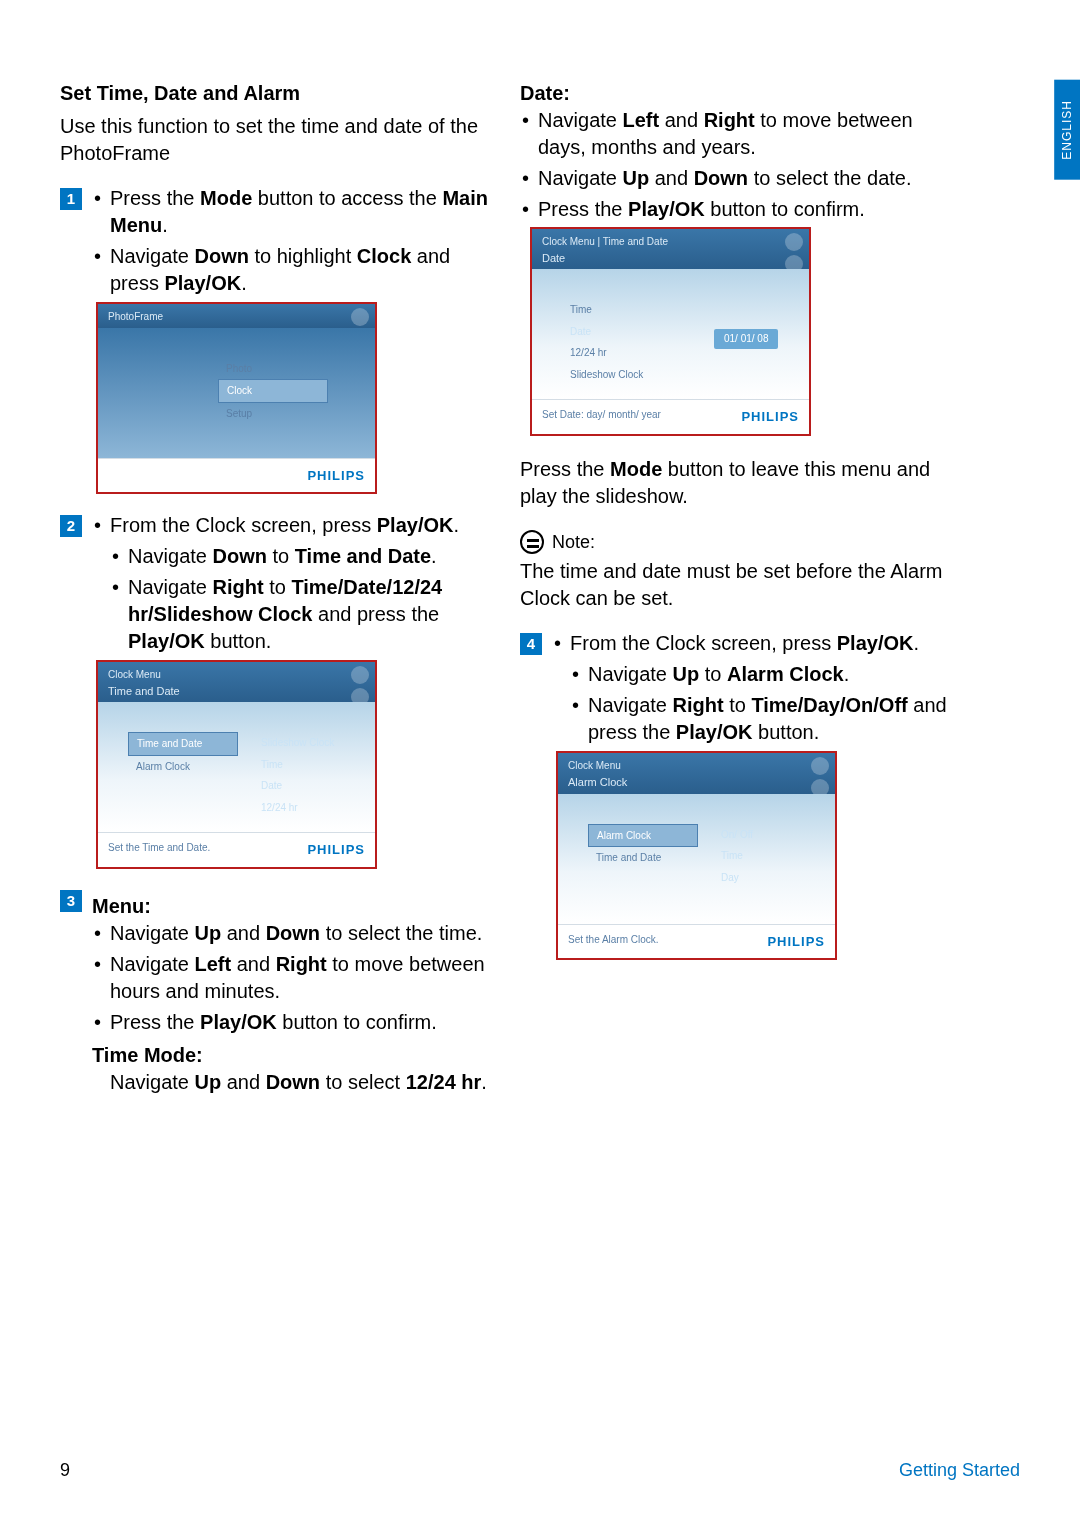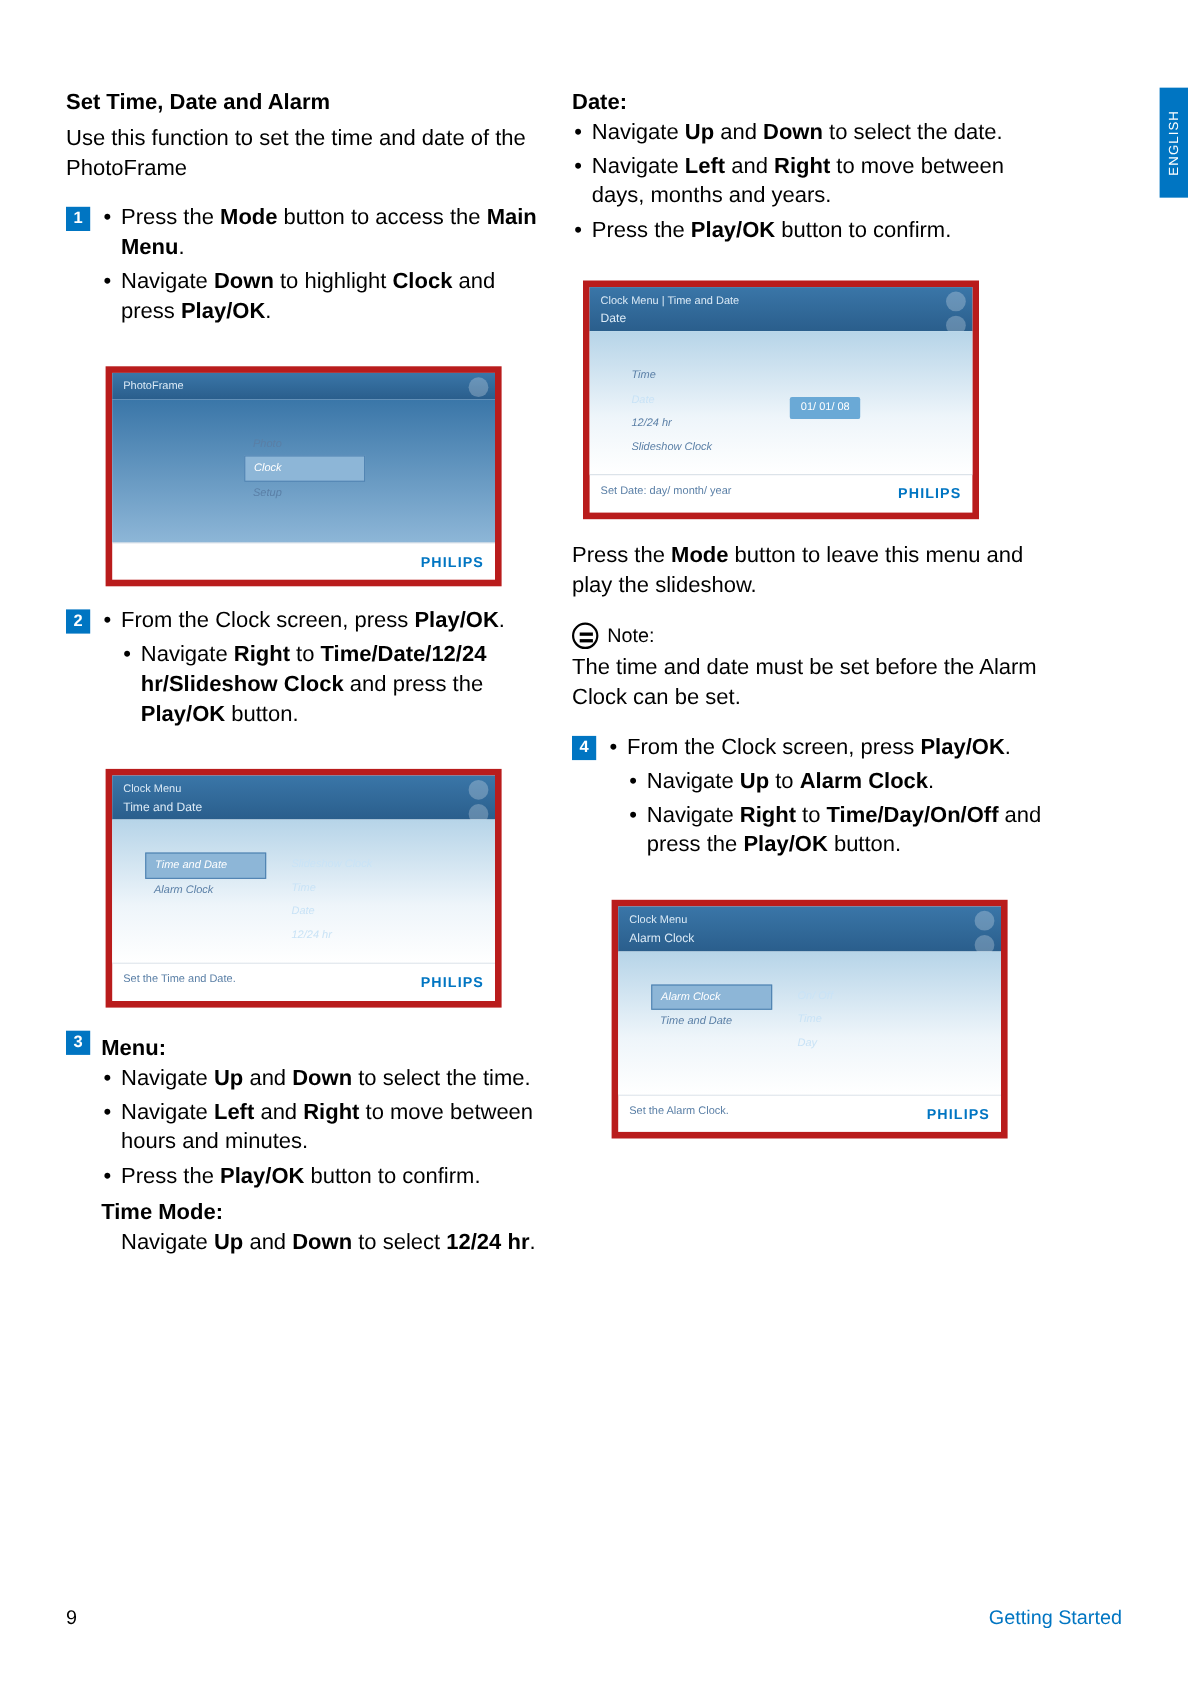--- a/index.html
+++ b/index.html
@@ -62,23 +62,23 @@
   ul.bullets > li::before { content: "•"; position: absolute; left: 2px; }
 
   ul.sub { list-style: none; padding-left: 18px; }
   ul.sub > li { position: relative; padding-left: 18px; margin-bottom: 4px; }
   ul.sub > li::before { content: "•"; position: absolute; left: 2px; }
 
   .sub-heading { font-weight: bold; margin-top: 6px; }
 
   
   .device {
-    margin: 32px 0 14px 36px;
-    width: 360px;
-    border: 6px solid #b91c1c;
+    margin: 1px 0 14px 36px;
+    width: 281px;
+    border: 2px solid #b91c1c;
     background: #fff;
     font-size: 11px;
   }
   .dev-head {
     background: linear-gradient(#3a76a8, #2a5e8c);
     color: #dbeaf6;
     padding: 6px 10px 4px;
     position: relative;
   }
   .dev-head .crumb { font-size: 10px; }
@@ -89,21 +89,21 @@
   }
   .dev-icons .ic { width:18px; height:18px; background: rgba(255,255,255,0.25); border-radius:50%; }
   .dev-body {
     background: linear-gradient(#b6d4e8, #eef5fa 60%, #fff);
     height: 130px;
     position: relative;
     padding-top: 30px;
   }
   .dev-menu-col { position: absolute; left: 30px; top: 30px; width: 110px; }
   .dev-menu-col.right2 { left: 155px; width: 100px; }
-  .menu-item { color: #5a7fa6; font-size: 10px; padding: 4px 8px; font-style: italic; }
+  .menu-item { color: #5a7fa6; font-size: 10px; padding: 4px 8px; }
   .menu-item.sel { background: #8db6d7; border: 1px solid #4c80b0; color: #fff; }
   .menu-item.hl { color: #c9e3f6; }
   .value-pill {
     position: absolute; left: 182px; top: 60px;
     background: #6aa9d6; color: #fff; font-size: 10px;
     padding: 3px 10px; border-radius: 2px;
   }
   .dev-foot {
     display:flex; justify-content: space-between; align-items:flex-start;
     padding: 8px 10px;
@@ -183,20 +183,23 @@
     <div class="step-block">
       <div class="step-num">2</div>
       <div class="step-body">
         <ul class="bullets">
           <li>
             <span>From the Clock screen, press </span><b>Play/OK</b><span>.</span>
           </li>
         </ul>
         <ul class="sub">
           <li>
+            <span>Navigate </span><b>Down</b><span> to </span><b>Time and Date</b><span>.</span>
+          </li>
+          <li>
             <span>Navigate </span><b>Right</b><span> to </span><b>Time/Date/12/24 hr/Slideshow Clock</b><span> and press the </span><b>Play/OK</b><span> button.</span>
           </li>
         </ul>
       </div>
     </div>
 
     <div class="device">
       <div class="dev-head">
         <div class="crumb">Clock Menu</div>
         <div class="title">Time and Date</div>
@@ -243,24 +246,24 @@
           <span>Navigate </span><b>Up</b><span> and </span><b>Down</b><span> to select </span><b>12/24 hr</b><span>.</span>
         </div>
       </div>
     </div>
   </div>
 
   <div class="col col-right">
     <div class="sub-heading" style="margin-top:0;">Date:</div>
     <ul class="bullets">
       <li>
-        <span>Navigate </span><b>Up</b><span> and </span><b>Down</b><span> to select the date.</span>
+        <span>Navigate </span><b>Left</b><span> and </span><b>Right</b><span> to move between days, months and years.</span>
       </li>
       <li>
-        <span>Navigate </span><b>Left</b><span> and </span><b>Right</b><span> to move between days, months and years.</span>
+        <span>Navigate </span><b>Up</b><span> and </span><b>Down</b><span> to select the date.</span>
       </li>
       <li>
         <span>Press the </span><b>Play/OK</b><span> button to confirm.</span>
       </li>
     </ul>
 
     <div class="device" style="margin-left:10px;">
       <div class="dev-head">
         <div class="crumb">Clock Menu | Time and Date</div>
         <div class="title">Date</div>

